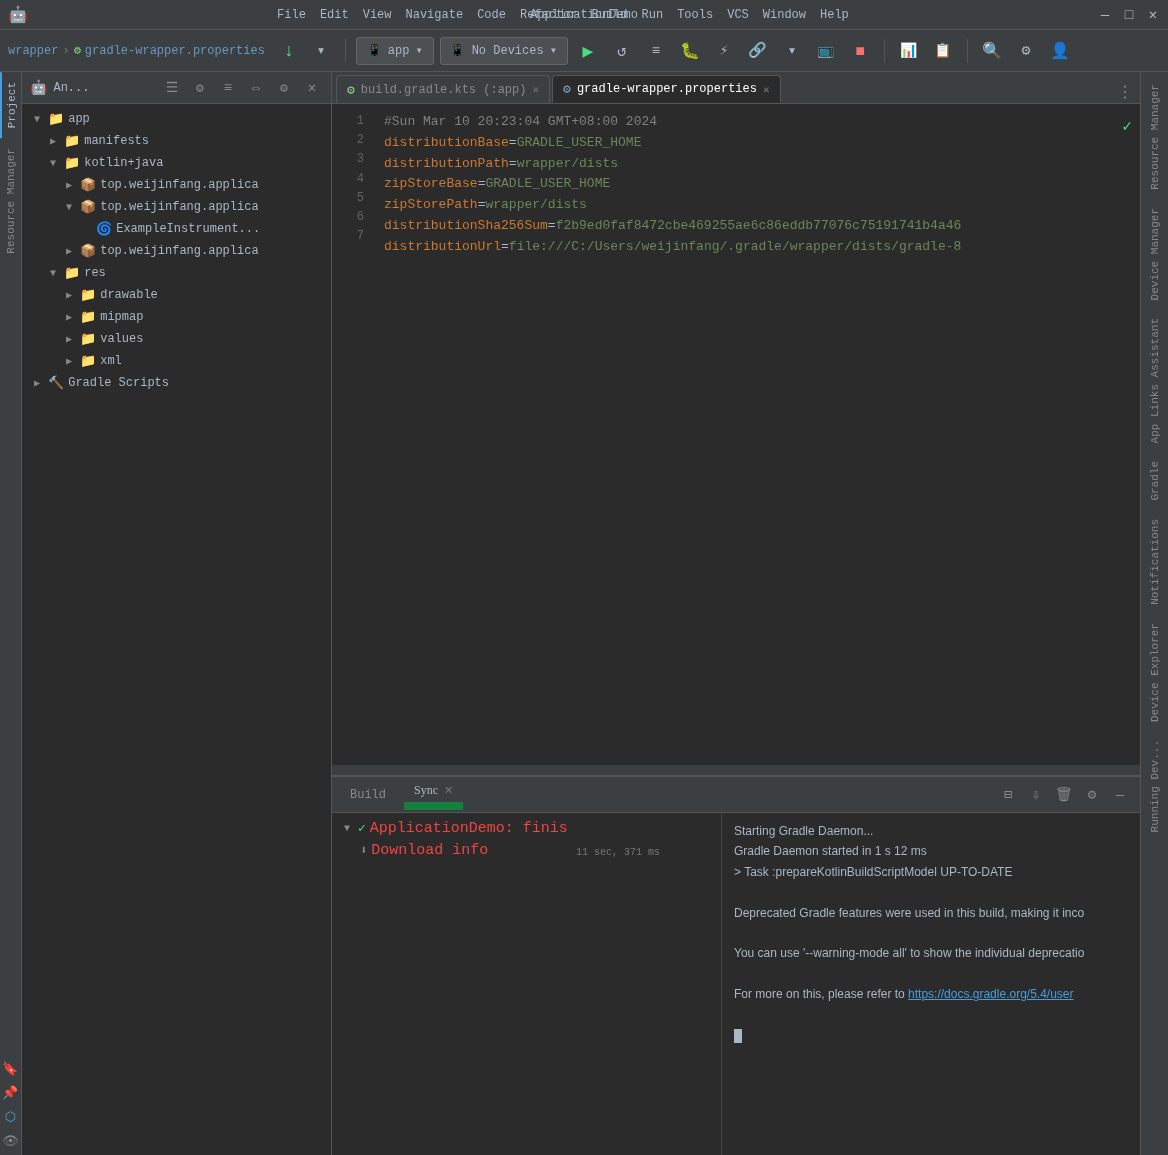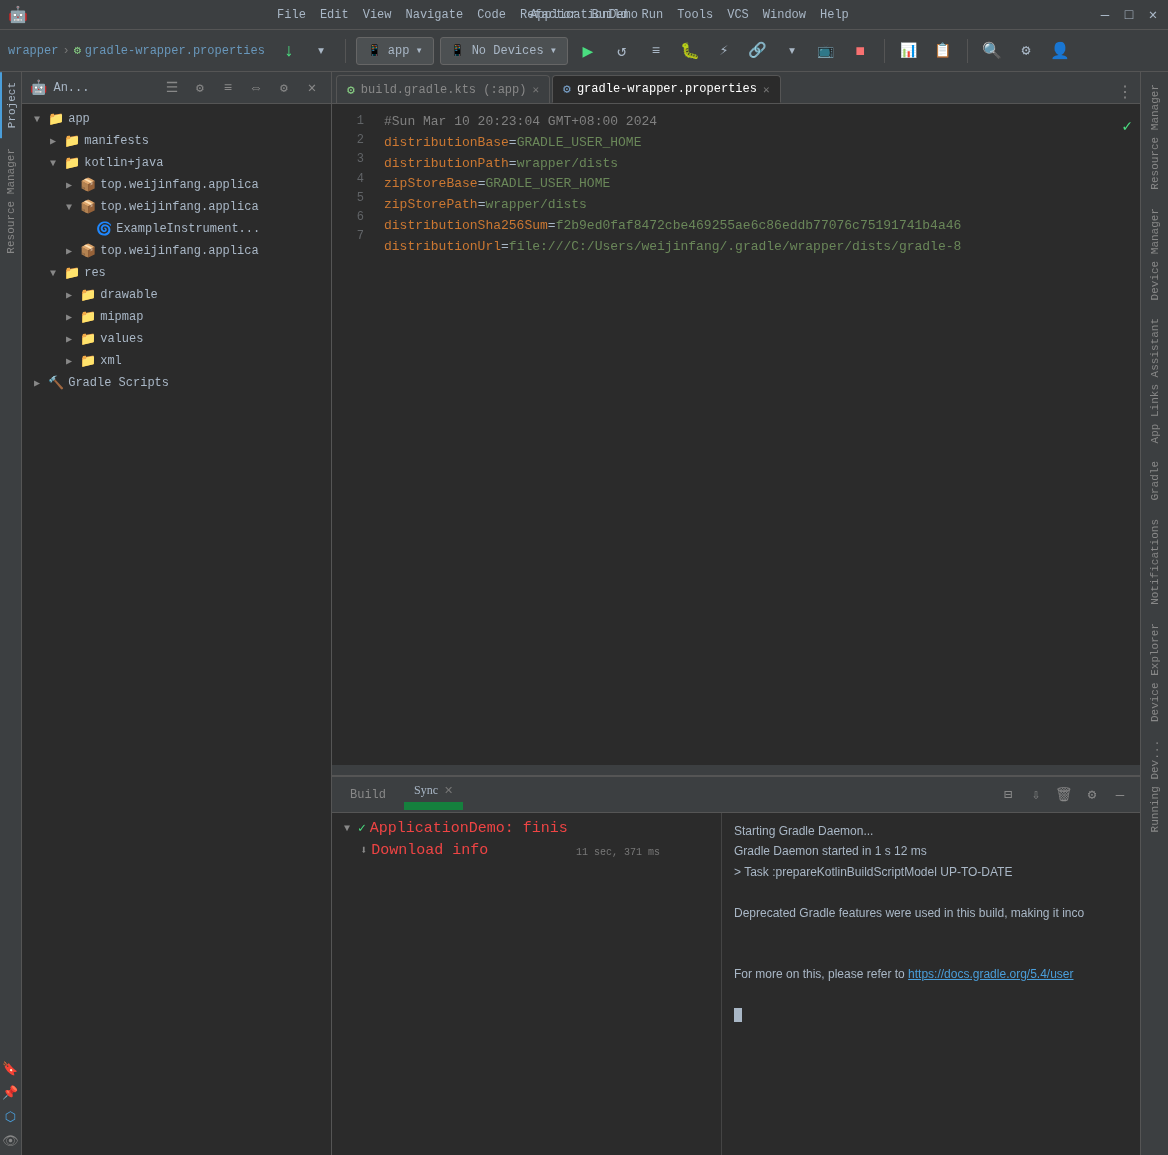--- a/index.html
+++ b/index.html
@@ -716,20 +716,21 @@
           </div>
         </div>
 
         <div class="build-output">
           <span class="output-line">Starting Gradle Daemon...</span>
           <span class="output-line">Gradle Daemon started in 1 s 12 ms</span>
           <span class="output-line">&gt; Task :prepareKotlinBuildScriptModel UP-TO-DATE</span>
           <span class="output-line"> </span>
           <span class="output-line">Deprecated Gradle features were used in this build, making it inco</span>
           <span class="output-line"> </span>
+          <span class="output-line">You can use '--warning-mode all' to show the individual deprecatio</span>
           <span class="output-line"> </span>
           <span class="output-line">For more on this, please refer to <span class="output-link">https://docs.gradle.org/5.4/user</span></span>
           <span class="output-line"> </span>
           <span class="output-line"><span class="output-cursor"></span></span>
         </div>
       </div>
     </div>
   </div>
 
   <div class="right-sidebar">

